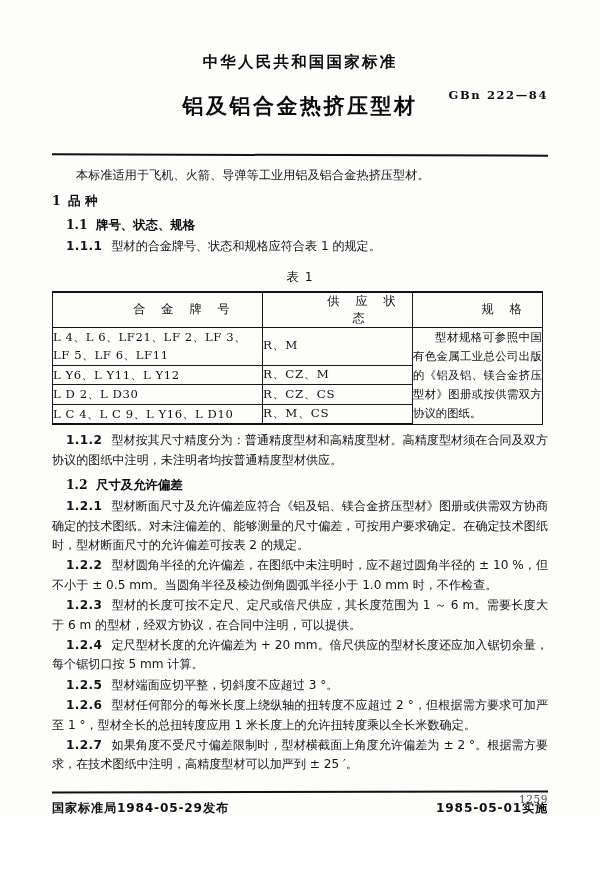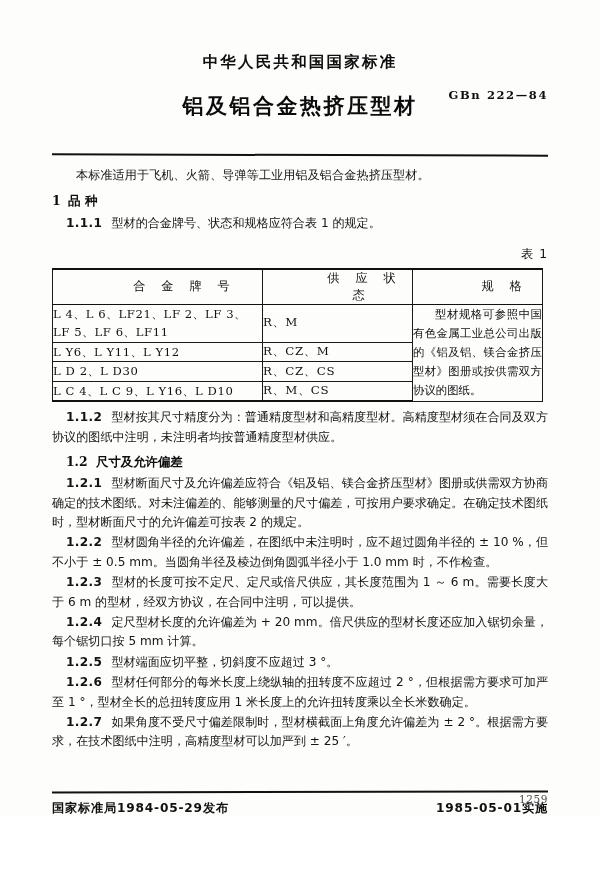--- a/index.html
+++ b/index.html
@@ -111,21 +111,21 @@
     font-weight: bold;
     margin-left: 14px;
     margin-right: 9px;
     font-family: "DejaVu Sans", "Liberation Sans", sans-serif;
     letter-spacing: 0.4px;
   }
   .lat { font-family: "DejaVu Serif", "Liberation Serif", serif; }
 
   
   .tbl-caption {
-    text-align: right;
+    text-align: center;
     font-size: 12.3px;
     margin: 12px 0 5px 0;
     letter-spacing: 1px;
     color: #111;
   }
   table.t1 {
     border-collapse: collapse;
     width: 490px;
     margin: 0 0 6px 0;
     table-layout: fixed;
@@ -230,20 +230,23 @@
   <div class="rule-top"></div>
 
   <div class="content">
 
     <p class="para">本标准适用于飞机、火箭、导弹等工业用铝及铝合金热挤压型材。</p>
 
     <div class="h1">
       <span class="num lat">1</span><span>品  种</span>
     </div>
 
+    <div class="h2">
+      <span class="num lat">1.1</span><span>牌号、状态、规格</span>
+    </div>
 
     <p class="clause">
       <span class="cnum lat">1.1.1</span><span>型材的合金牌号、状态和规格应符合表 1 的规定。</span>
     </p>
 
     <div class="tbl-caption">表 1</div>
 
     <table class="t1">
       <colgroup>
         <col class="col1">

